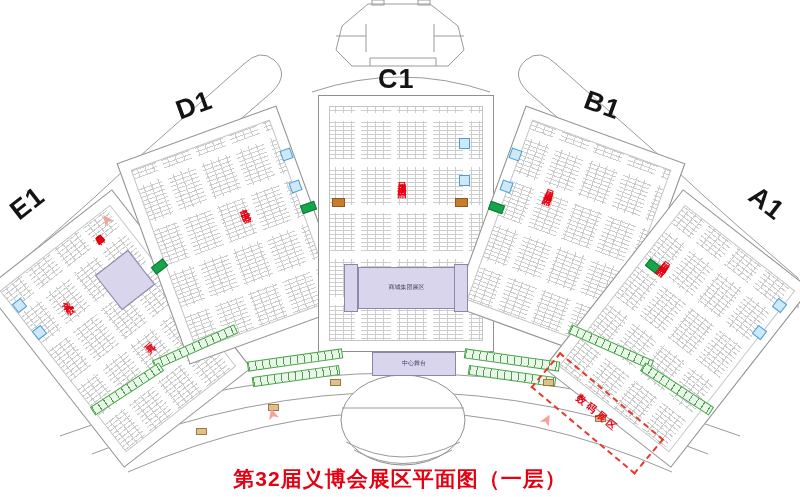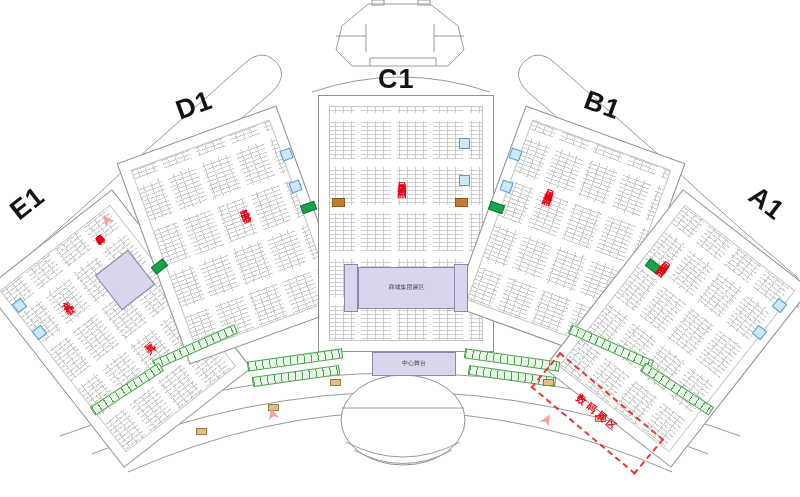--- a/index.html
+++ b/index.html
@@ -144,14 +144,15 @@
   <div class="tan-marker" style="left:268px;top:404px;"></div>
   <div class="tan-marker" style="left:330px;top:379px;"></div>
   <div class="tan-marker" style="left:543px;top:379px;"></div>
   <div class="tan-marker" style="left:595px;top:415px;"></div>
   <div class="tan-marker" style="left:196px;top:428px;"></div>
 
   <span class="entry-arrow" style="left:100px;top:212px;transform:rotate(-125deg);">➤</span>
   <span class="entry-arrow" style="left:266px;top:406px;transform:rotate(-105deg);">➤</span>
   <span class="entry-arrow" style="left:540px;top:412px;transform:rotate(-60deg);">➤</span>
 
+  <div id="map-title">第32届义博会展区平面图（一层）</div>
 
 </div>
 
 </body></html>

